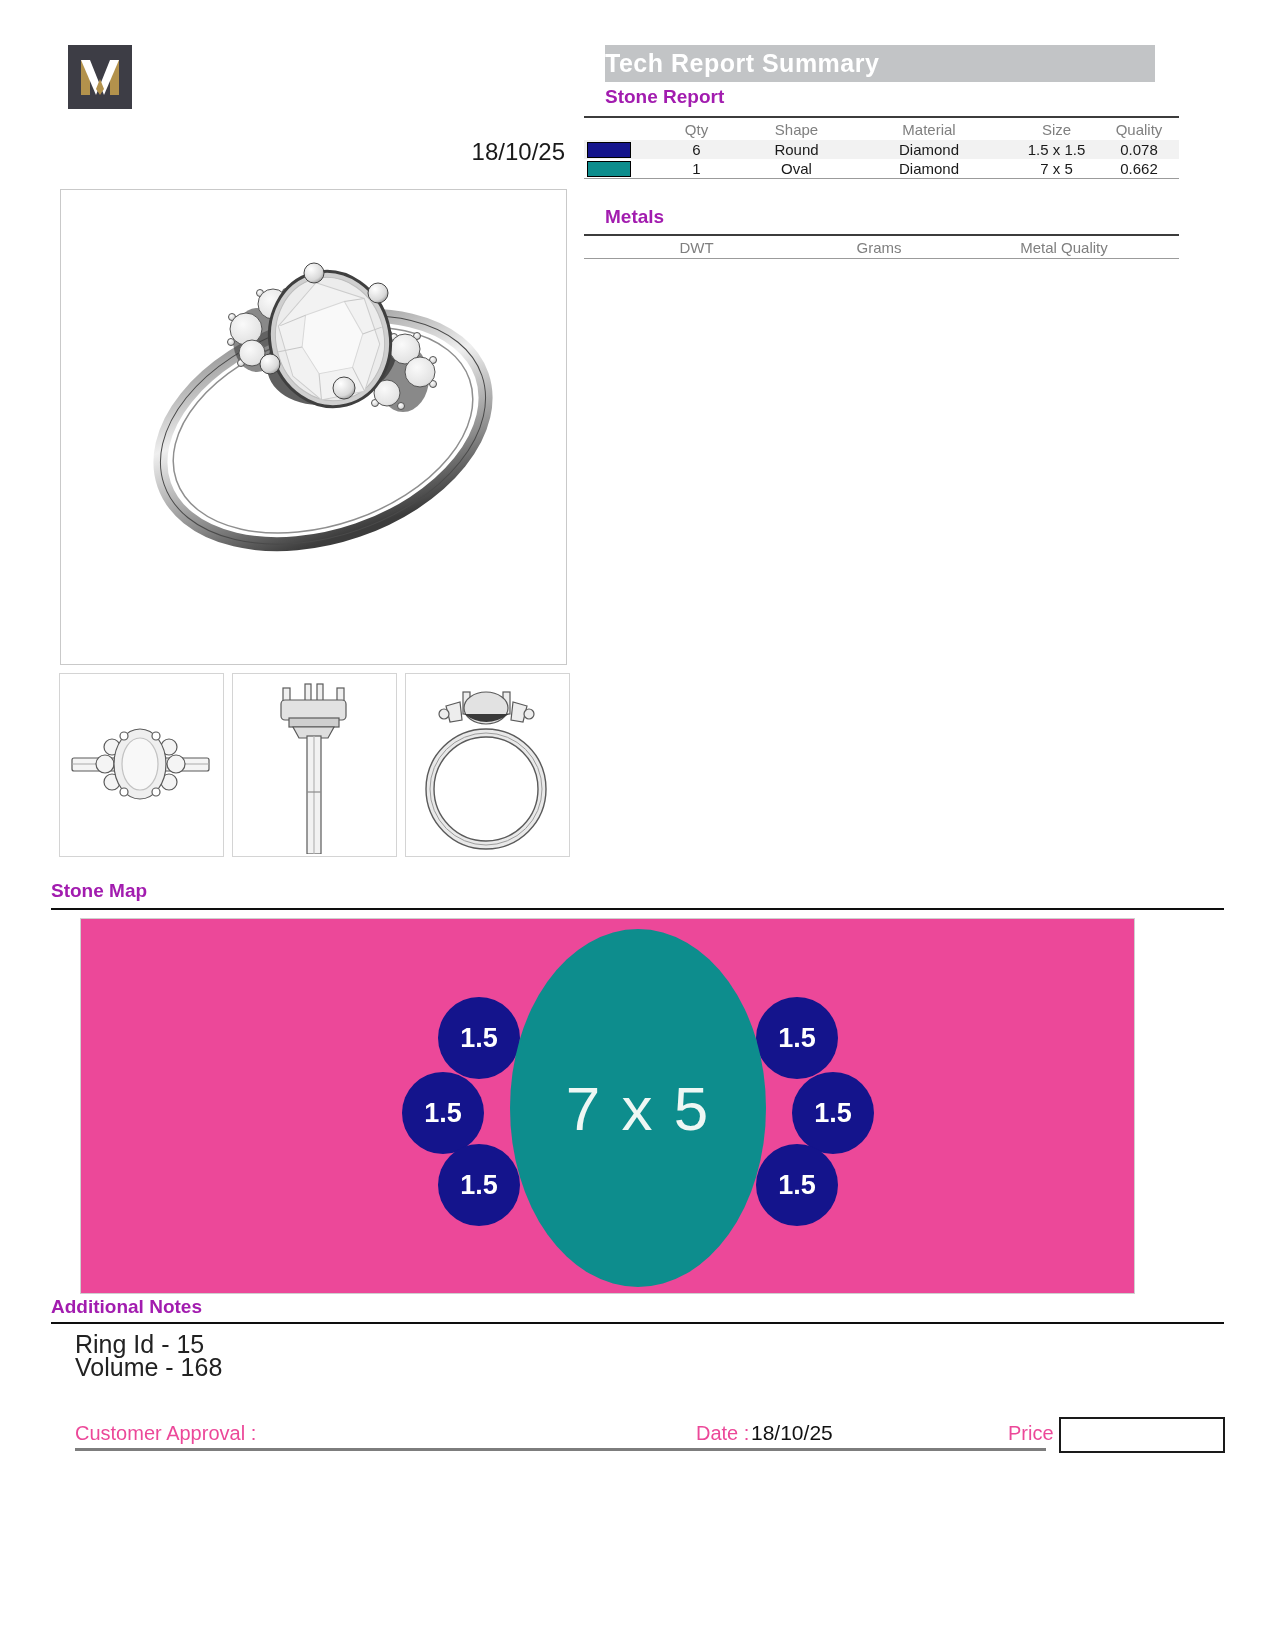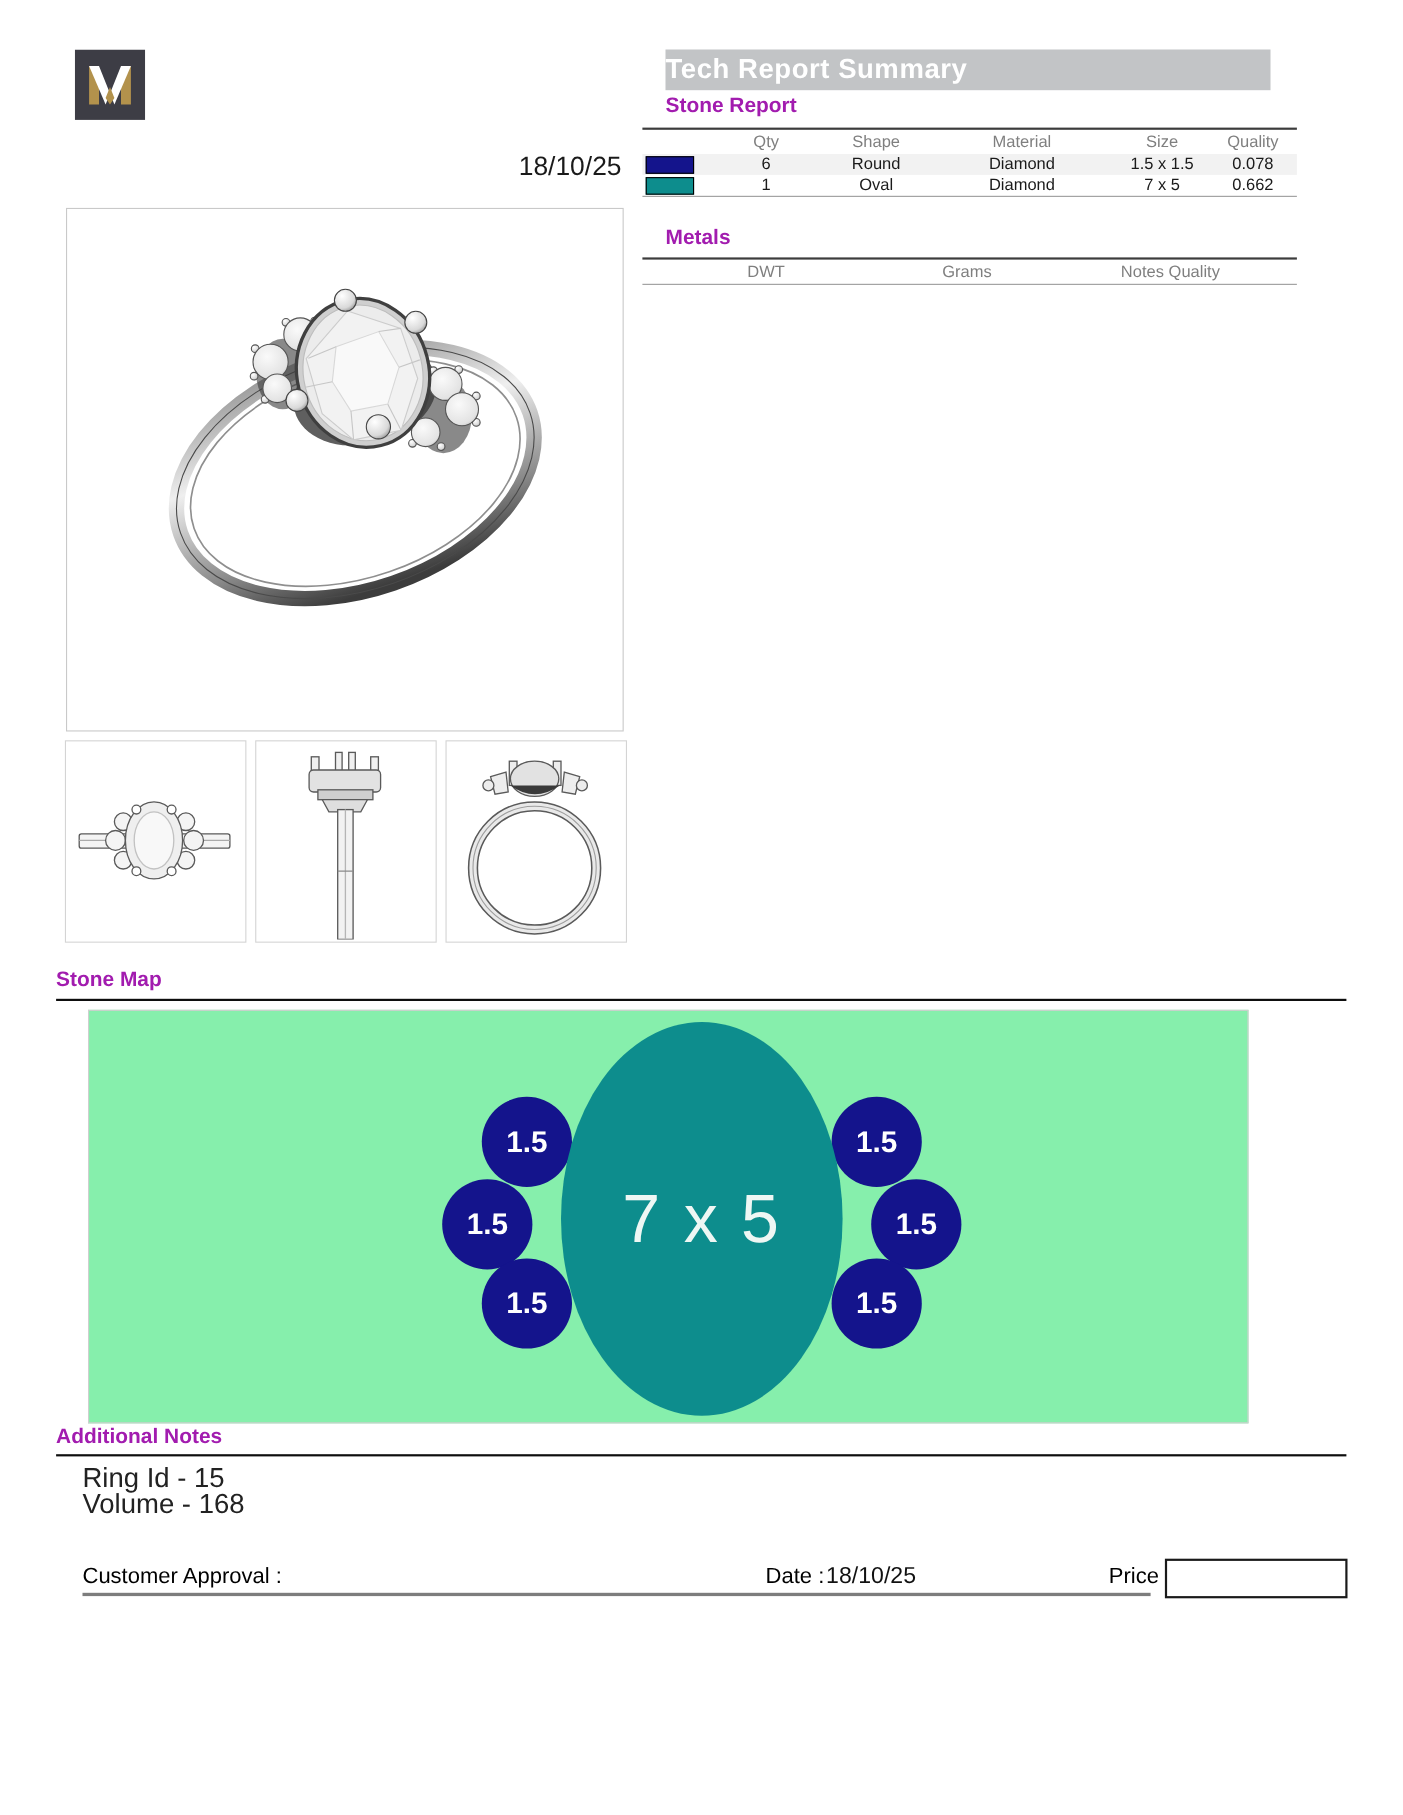--- a/index.html
+++ b/index.html
@@ -36,33 +36,33 @@
   .main-image-box{position:absolute;left:60px;top:189px;width:505px;height:474px;
                   border:1px solid #c9c9c9;background:#fff;}
   .thumb{position:absolute;top:673px;width:163px;height:182px;border:1px solid #d4d4d4;background:#fff;}
   .thumb1{left:59px;} .thumb2{left:232px;} .thumb3{left:405px;}
 
   
   .rule{position:absolute;left:51px;width:1173px;height:2px;background:#0e0e0e;}
 
   
   .map-box{position:absolute;left:80px;top:918px;width:1053px;height:374px;
-           border:1px solid #cfcfcf;background:#86efac;}
+           border:1px solid #cfcfcf;background:#ec4899;}
   .map-oval{position:absolute;left:429px;top:10px;width:256px;height:358px;border-radius:50%;
             display:flex;align-items:center;justify-content:center;}
   .map-oval span{font-size:62px;color:#eef7f4;letter-spacing:2px;}
   .map-circle{position:absolute;width:82px;height:82px;border-radius:50%;
               display:flex;align-items:center;justify-content:center;}
   .map-circle span{font-size:27px;font-weight:600;color:#ffffff;}
 
   
   .note-line{position:absolute;left:75px;font-size:25px;color:#222;}
 
   
-  .f-label{position:absolute;font-size:20px;color:#000000;}
+  .f-label{position:absolute;font-size:20px;color:#ec4899;}
   .f-date{position:absolute;font-size:21px;color:#111;}
   .f-underline{position:absolute;left:75px;top:1448px;width:971px;height:3px;background:#7d7d7d;}
   .price-box{position:absolute;left:1059px;top:1417px;width:162px;height:32px;
              border:2px solid #1a1a1a;background:#fff;}
 </style>
 </head>
 <body>
 
 <div class="page">
 
@@ -115,21 +115,21 @@
       <div class="c">0.662</div>
     </div>
   </div>
 
   <div class="heading" style="left:605px;top:206px;">Metals</div>
 
   <div class="tbl" style="top:234px;">
     <div class="row hrow metals-grid">
       <div class="c">DWT</div>
       <div class="c">Grams</div>
-      <div class="c">Notes Quality</div>
+      <div class="c">Metal Quality</div>
     </div>
   </div>
 
   <div class="main-image-box">
     <svg width="503" height="472" viewBox="0 0 503 472">
       <defs>
         <linearGradient id="bandGrad" x1="0" y1="0" x2="0" y2="1">
           <stop offset="0%" stop-color="#9d9d9d"></stop>
           <stop offset="35%" stop-color="#efefef"></stop>
           <stop offset="75%" stop-color="#8a8a8a"></stop>

